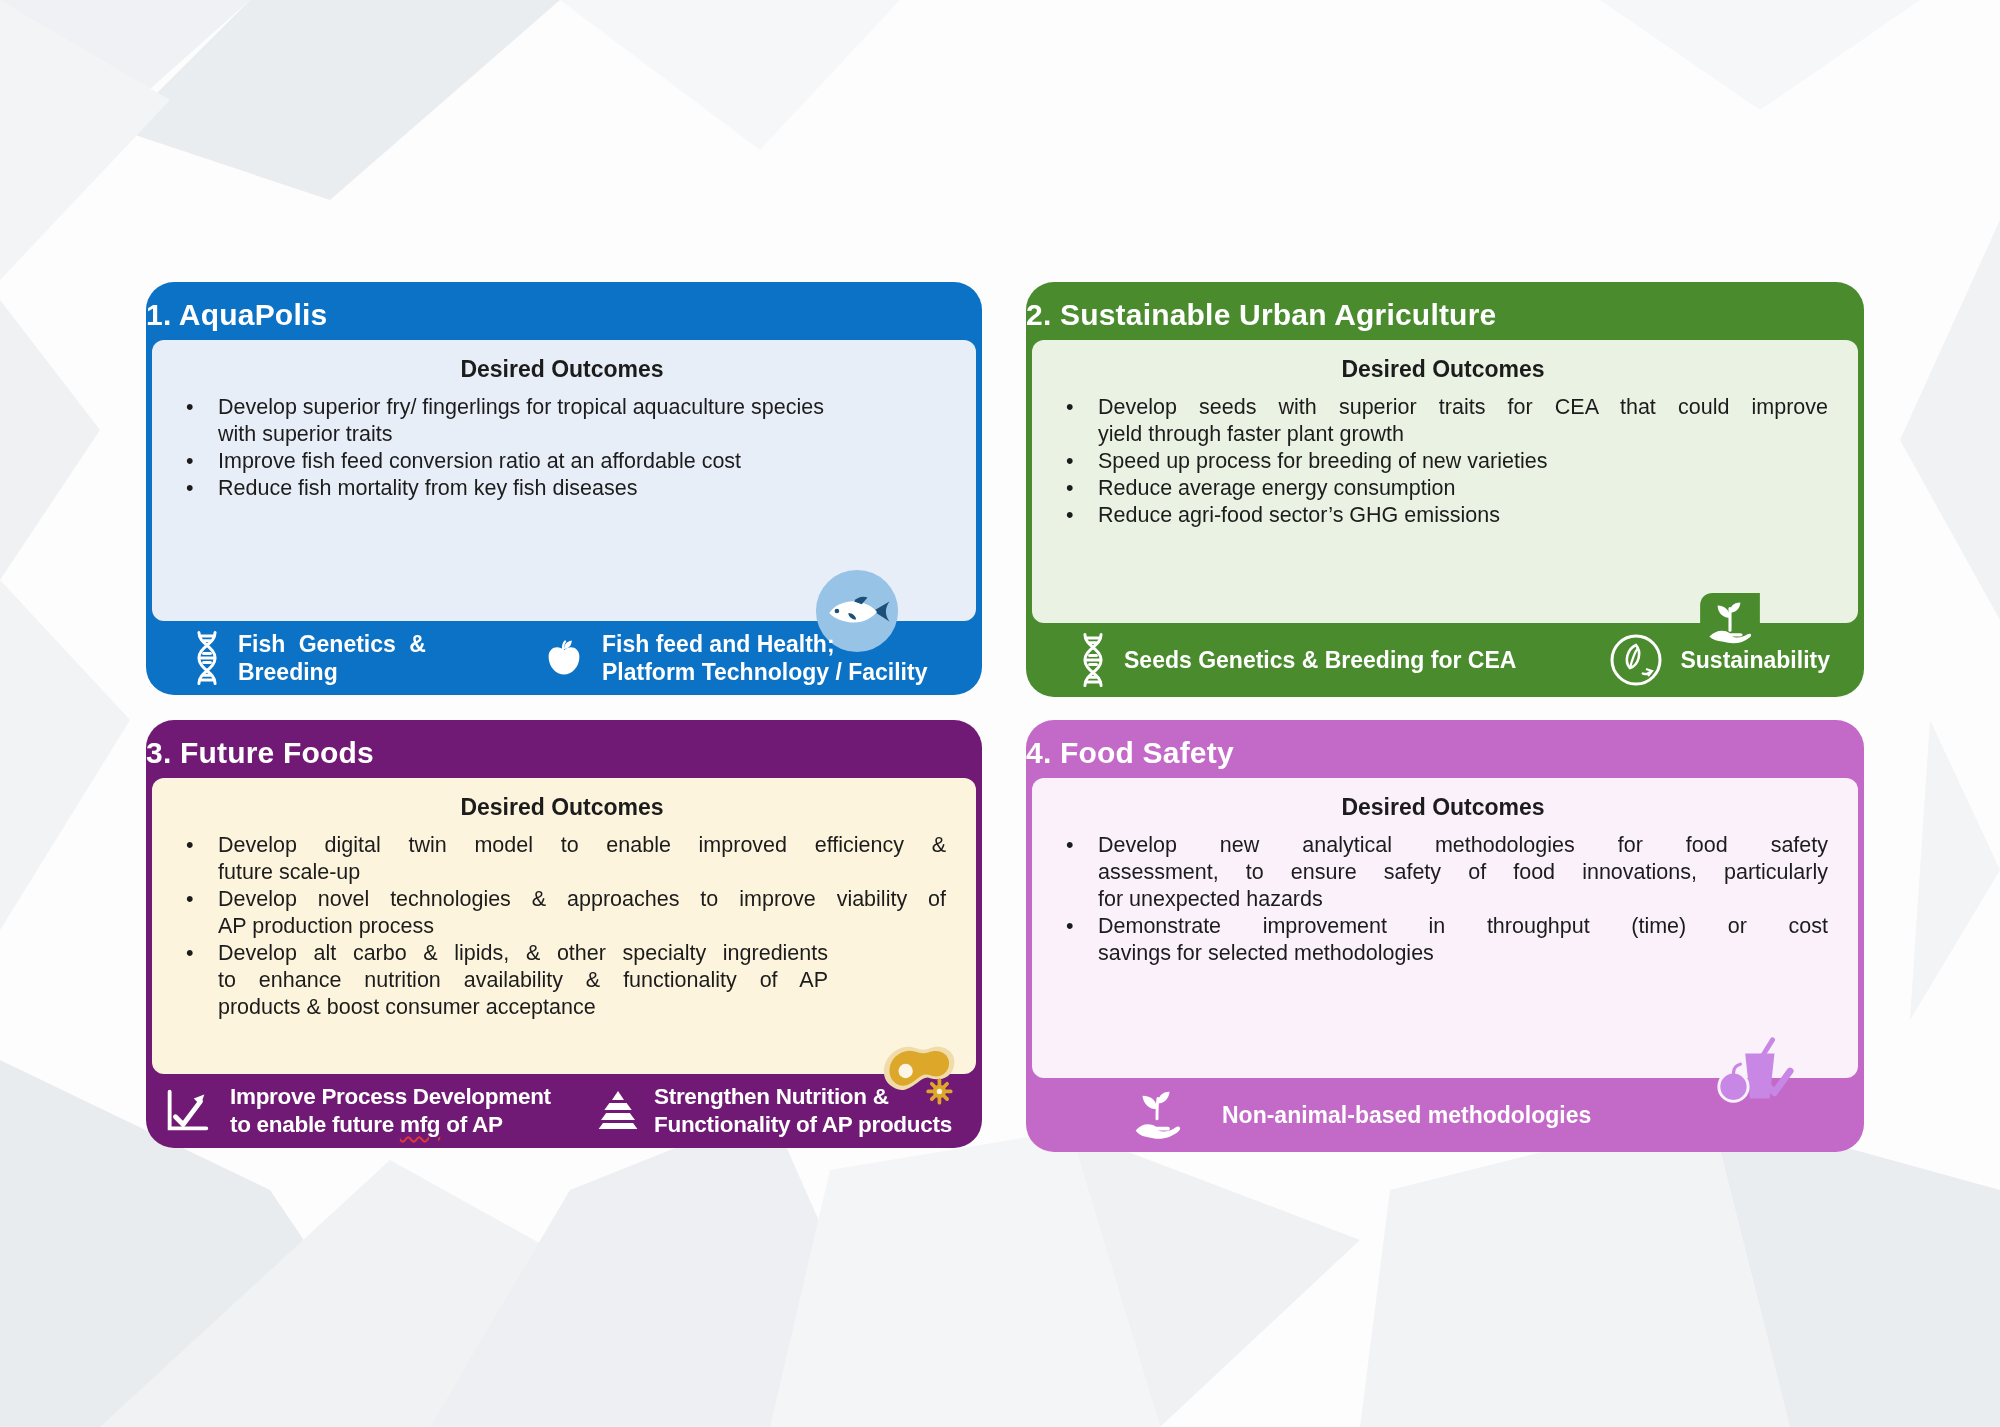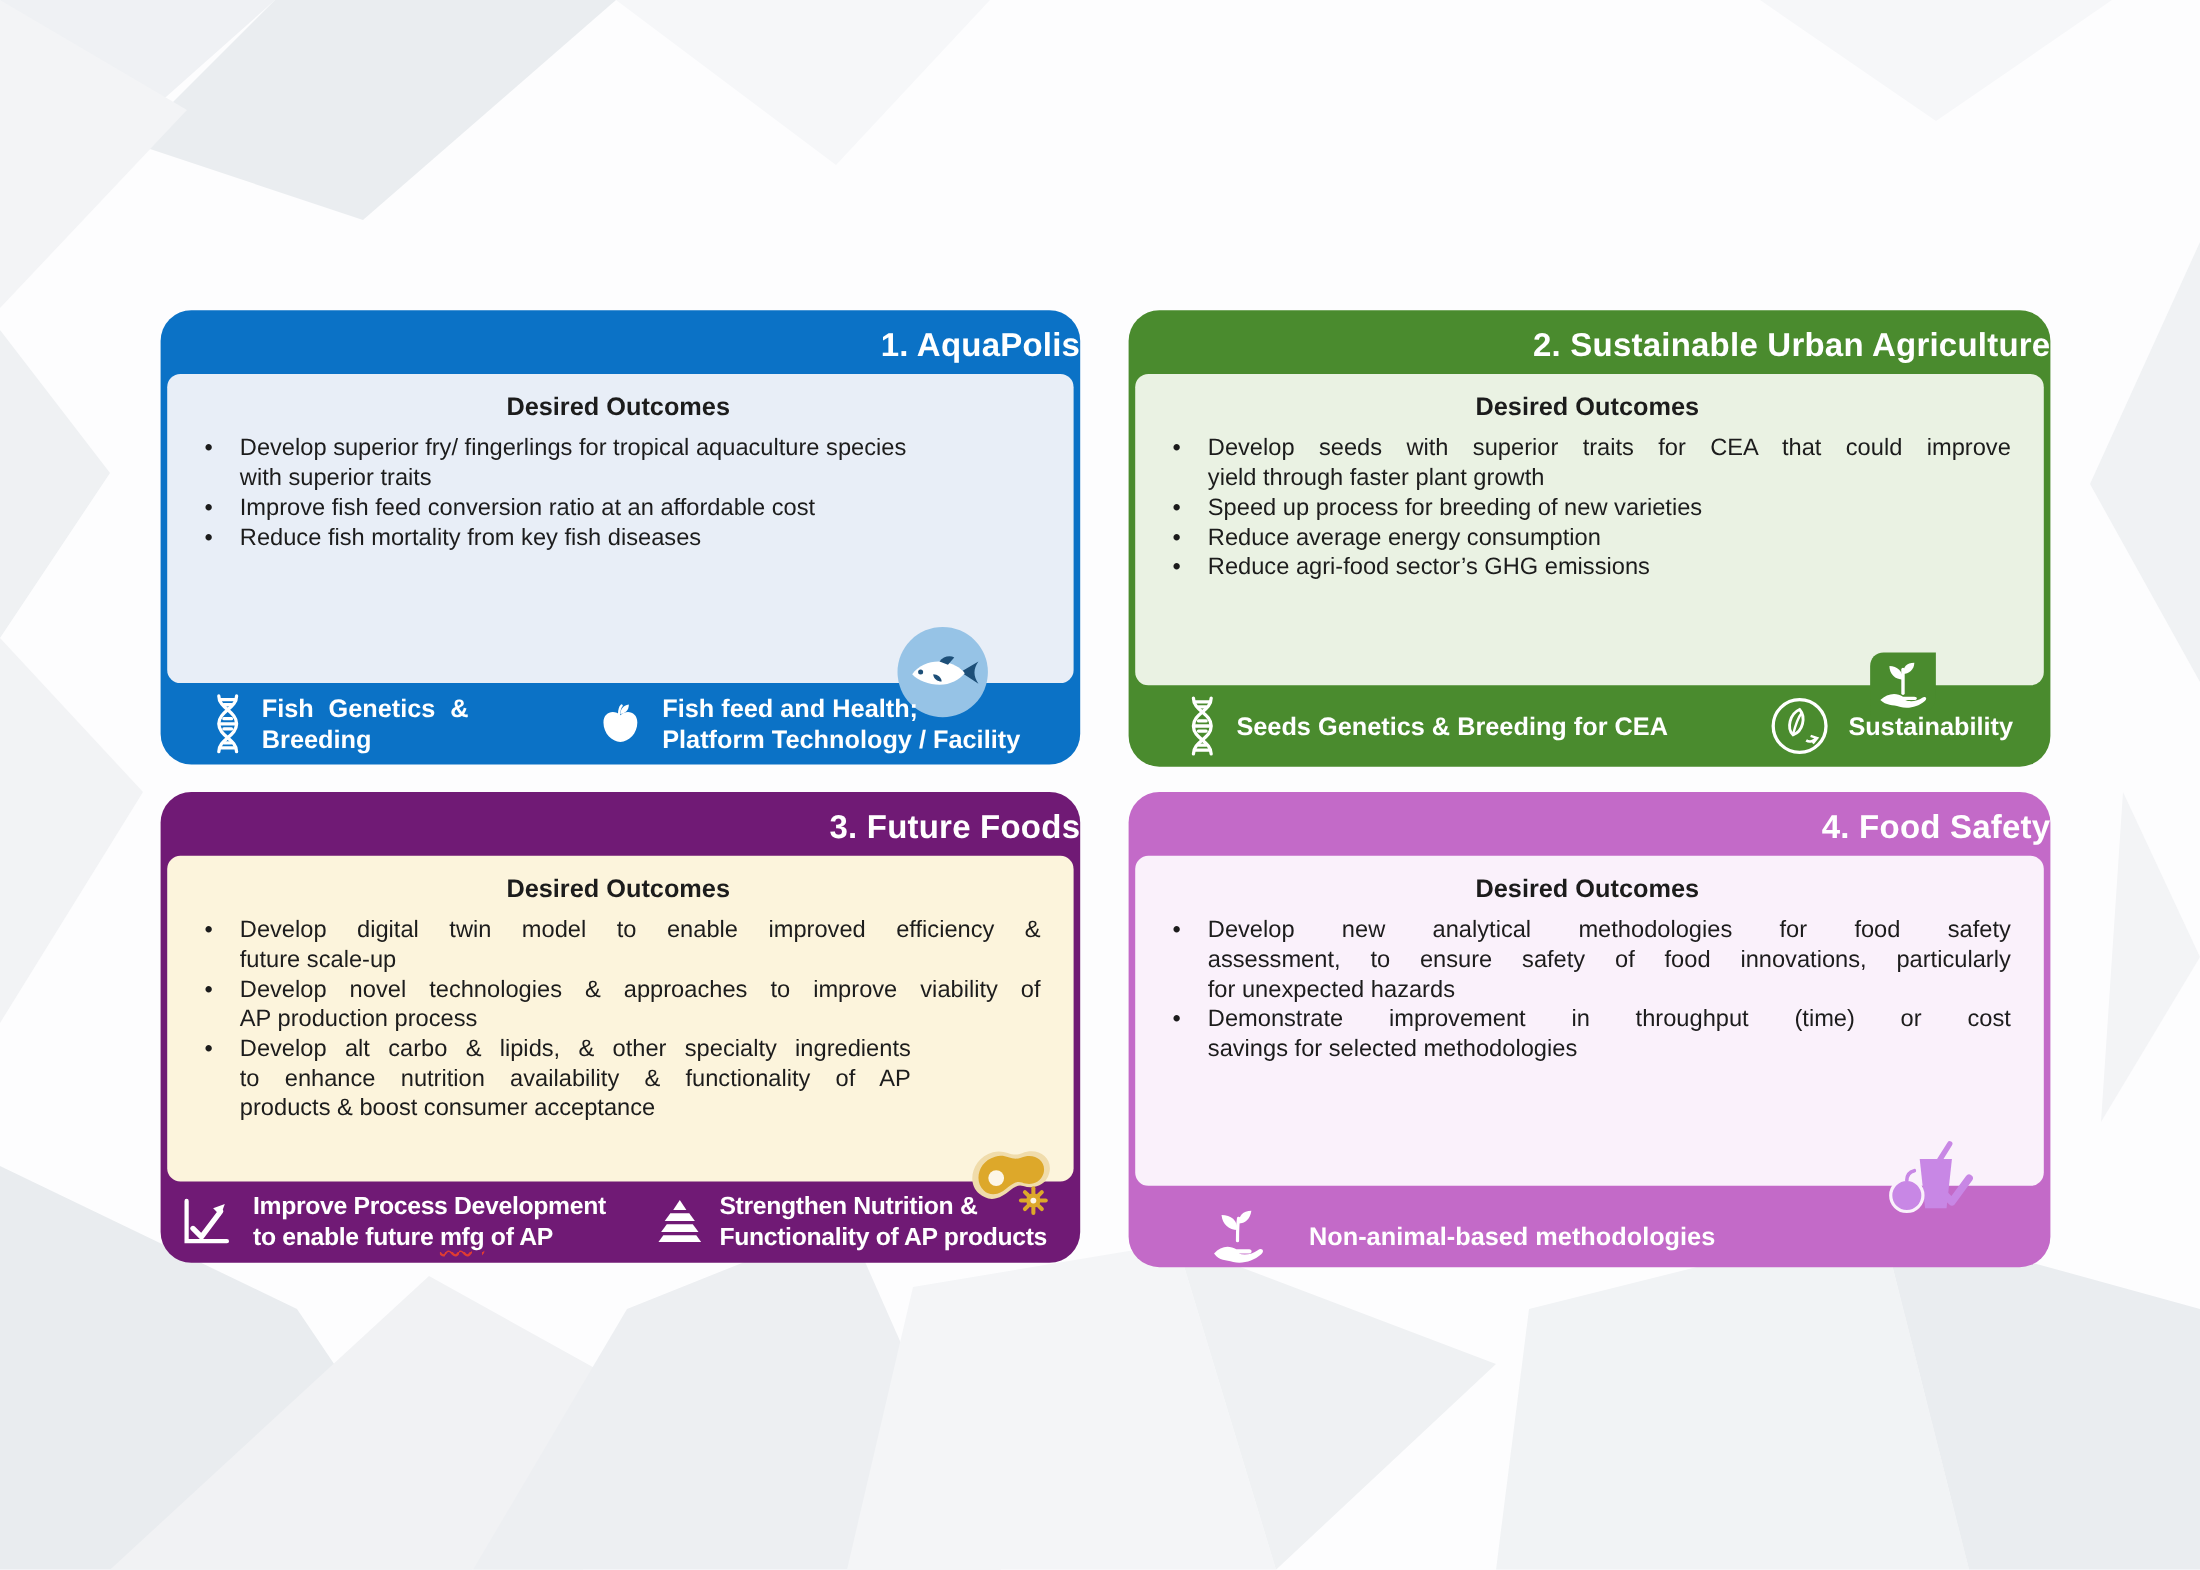--- a/index.html
+++ b/index.html
@@ -1,21 +1,21 @@
 <!DOCTYPE html>
 <html><head>
 <meta charset="utf-8">
 <style>
   html,body{margin:0;padding:0;background:#fdfdfe;}
   body{width:2000px;height:1427px;position:relative;overflow:hidden;
        font-family:"Liberation Sans", sans-serif;color:#1c1c1c;}
   .bg{position:absolute;inset:0;z-index:0;}
   .card{position:absolute;z-index:1;border-radius:28px;}
   .card-header{position:absolute;top:0;left:0;right:0;height:66px;display:flex;
-               align-items:center;justify-content:flex-end;}
+               align-items:center;justify-content:flex-start;}
   .card-title{color:#fff;font-weight:bold;font-size:30px;letter-spacing:.2px;}
   .card-body{position:absolute;top:58px;left:6px;right:6px;bottom:74px;border-radius:12px;
              padding:14px 30px 13px 26px;box-sizing:border-box;}
   .outcomes-heading{text-align:center;font-weight:bold;font-size:23px;line-height:30px;}
   ul.bullets{list-style:none;margin:10px 0 0 0;padding:0;font-size:21.5px;}
   ul.bullets li{position:relative;padding-left:40px;}
   ul.bullets li::before{content:"\2022";position:absolute;left:8px;top:0;line-height:27px;}
   .line{line-height:27px;}
   .jl{text-align:justify;text-align-last:justify;}
   li.narrow{padding-right:118px;}
@@ -39,21 +39,21 @@
   #card-aquapolis {left:146px;top:282px;width:836px;height:413px;}
   #card-agriculture{left:1026px;top:282px;width:838px;height:415px;}
   #card-futurefoods{left:146px;top:720px;width:836px;height:428px;}
   #card-foodsafety{left:1026px;top:720px;width:838px;height:432px;}
   #card-aquapolis .card-footer{padding:0 20px 0 46px;}
   #card-aquapolis .f-item1{width:350px;}
   #card-agriculture .card-footer{padding:0 34px 0 52px;}
   #card-futurefoods .card-footer{padding:0 14px 0 14px;font-size:22.5px;letter-spacing:-.3px;}
   #card-futurefoods .f-label{font-size:22.5px;letter-spacing:-.3px;}
   #card-futurefoods .f-item1{width:432px;}
-  #card-foodsafety .card-footer{padding-left:68px;align-items:flex-end;}
+  #card-foodsafety .card-footer{padding-left:100px;}
   .f-icon{flex:0 0 auto;margin-right:16px;display:flex;align-items:center;}
 </style>
 </head>
 <body>
 
 <svg class="bg" width="2000" height="1427" viewBox="0 0 2000 1427">
   <polygon points="0,0 250,0 70,160" fill="#eff1f4"></polygon>
   <polygon points="250,0 560,0 330,200 120,130" fill="#eaedf0"></polygon>
   <polygon points="0,0 0,280 170,100" fill="#f3f4f6"></polygon>
   <polygon points="560,0 900,0 760,150" fill="#f6f7f9"></polygon>

